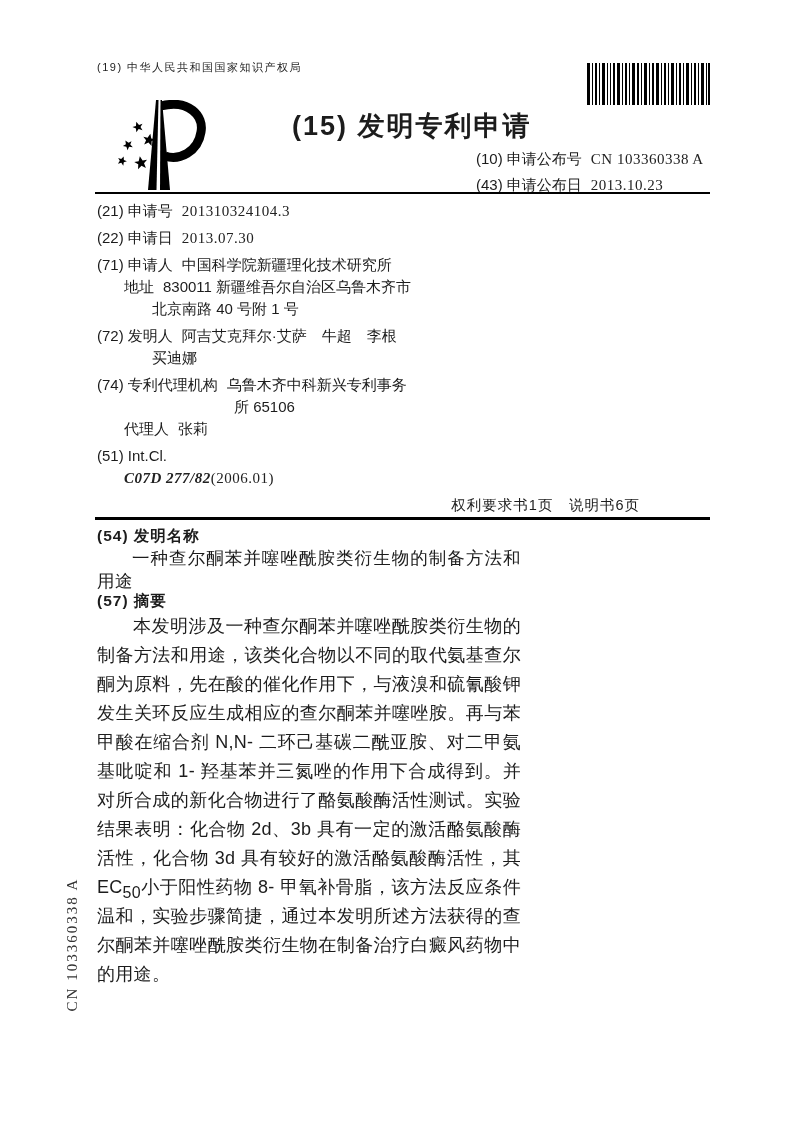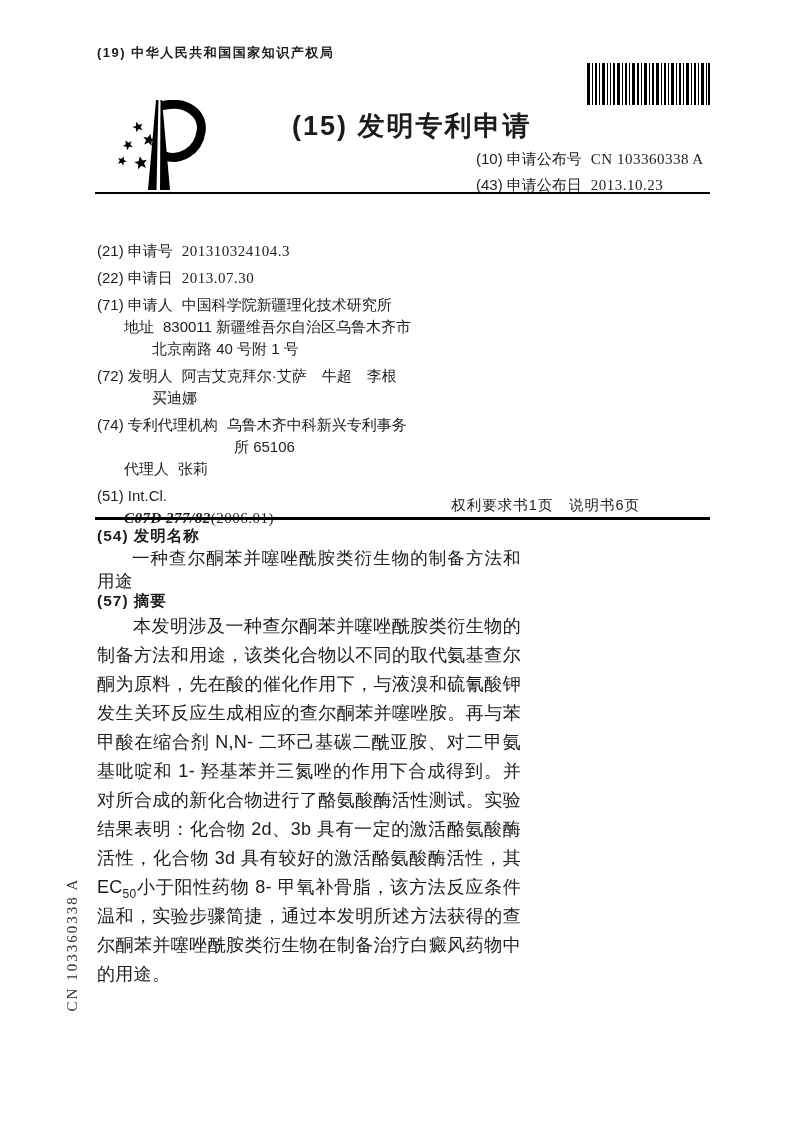--- a/index.html
+++ b/index.html
@@ -4,48 +4,48 @@
 <style>
   html,body{margin:0;padding:0;background:#e8e8e8;}
   .page{
     position:relative;width:800px;height:1131px;margin:0 auto;
     background:#ffffff;color:#1c1c1c;overflow:hidden;
     font-family:"Liberation Sans","DejaVu Sans",sans-serif;
   }
   .serif{font-family:"Liberation Serif","DejaVu Serif",serif;letter-spacing:.5px;color:#222;}
   .lbl{font-weight:400;margin-right:9px;}
 
-  .office{position:absolute;left:97px;top:44px;font-size:13px;font-weight:700;letter-spacing:1.5px;}
+  .office{position:absolute;left:97px;top:60px;font-size:11px;font-weight:400;letter-spacing:1.5px;}
   .barcode{position:absolute;left:587px;top:63px;}
   .logo{position:absolute;left:113px;top:100px;}
   .doc-type{position:absolute;left:292px;top:108px;font-size:27px;font-weight:700;letter-spacing:2px;}
   .pub-lines{position:absolute;left:476px;top:146px;font-size:15px;}
   .pub-lines .row{line-height:25px;white-space:nowrap;}
 
   .rule-1{position:absolute;left:95px;top:192px;width:615px;height:2px;background:#000;}
   .rule-2{position:absolute;left:95px;top:517px;width:615px;height:3px;background:#000;}
 
-  .bib{position:absolute;left:97px;top:200px;width:432px;font-size:15px;margin-top:40px;}
+  .bib{position:absolute;left:97px;top:200px;width:432px;font-size:15px;}
   .bib .item{margin-bottom:5px;}
   .bib .line{line-height:22px;white-space:nowrap;}
   .ind-1{padding-left:27px;}
   .ind-2{padding-left:55px;}
   .ind-3{padding-left:137px;}
   .intcl-code{font-style:italic;font-weight:700;}
   .intcl-suffix{font-style:normal;}
 
   .pages-info{position:absolute;left:97px;top:496px;width:543px;text-align:right;font-size:14.5px;letter-spacing:1px;}
 
   .sec-label{position:absolute;left:97px;font-size:15.5px;font-weight:700;letter-spacing:1px;text-align:center;}
   .sec54{top:526px;}
   .sec57{top:591px;}
 
   .title-para{position:absolute;left:97px;top:547px;width:424px;font-size:17.5px;line-height:23px;text-indent:2em;text-align:justify;letter-spacing:.5px;}
   .abstract{position:absolute;left:97px;top:612px;width:424px;font-size:18px;line-height:29px;text-indent:2em;text-align:justify;letter-spacing:.3px;}
-  .abstract sub{font-size:12px;line-height:0;}
+  .abstract sub{font-size:16px;line-height:0;}
 
   .side-label{
     position:absolute;left:-5px;top:936px;width:155px;text-align:center;
     transform:rotate(-90deg);transform-origin:center center;
     font-family:"Liberation Serif","DejaVu Serif",serif;
     font-size:15px;letter-spacing:2px;color:#333;white-space:nowrap;
   }
 </style>
 </head>
 <body>

